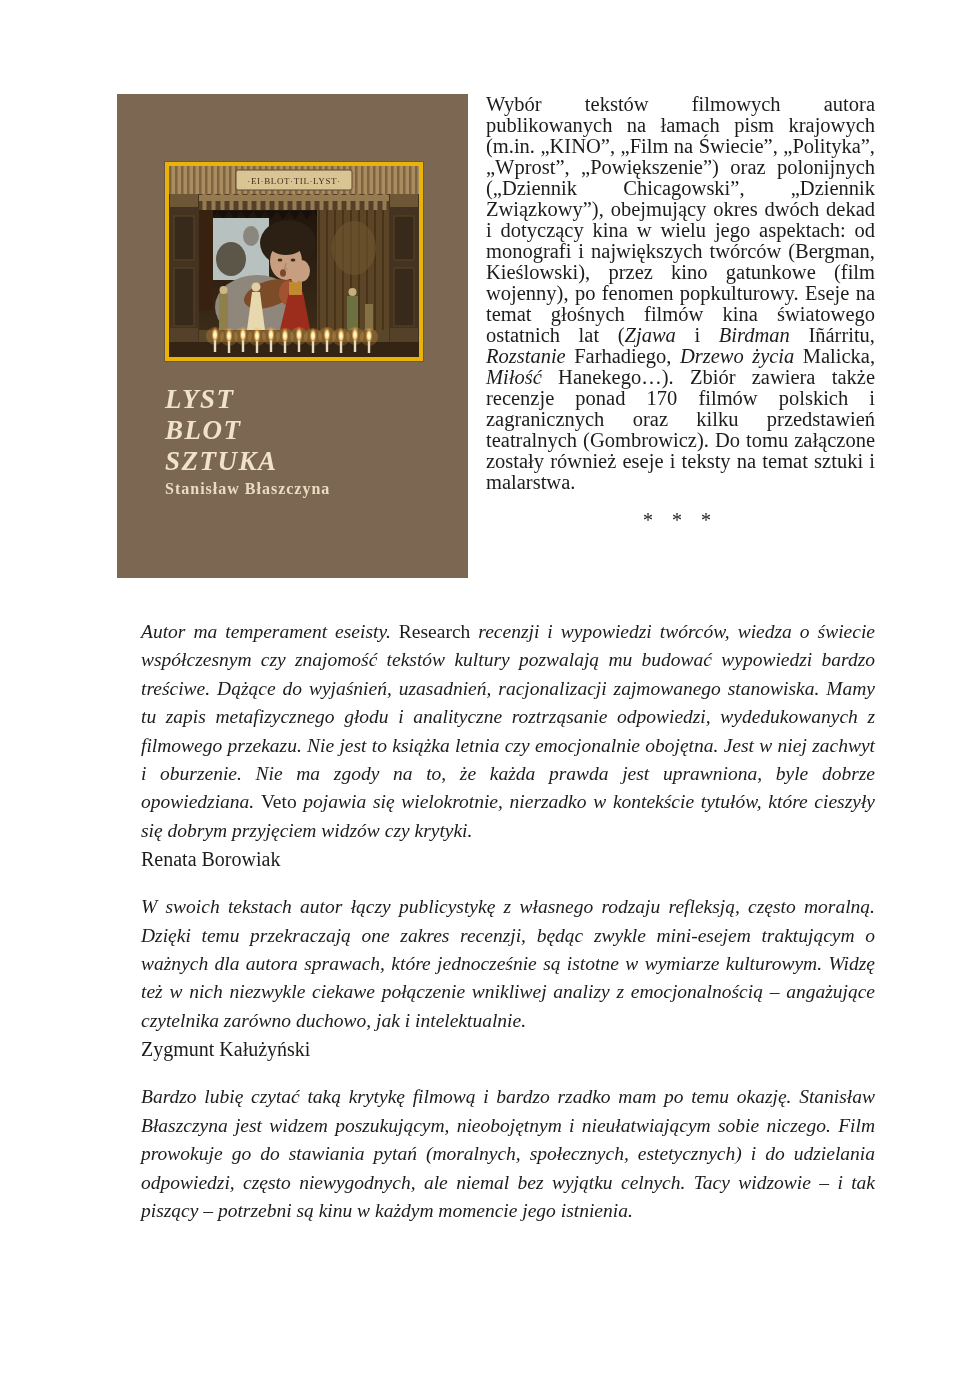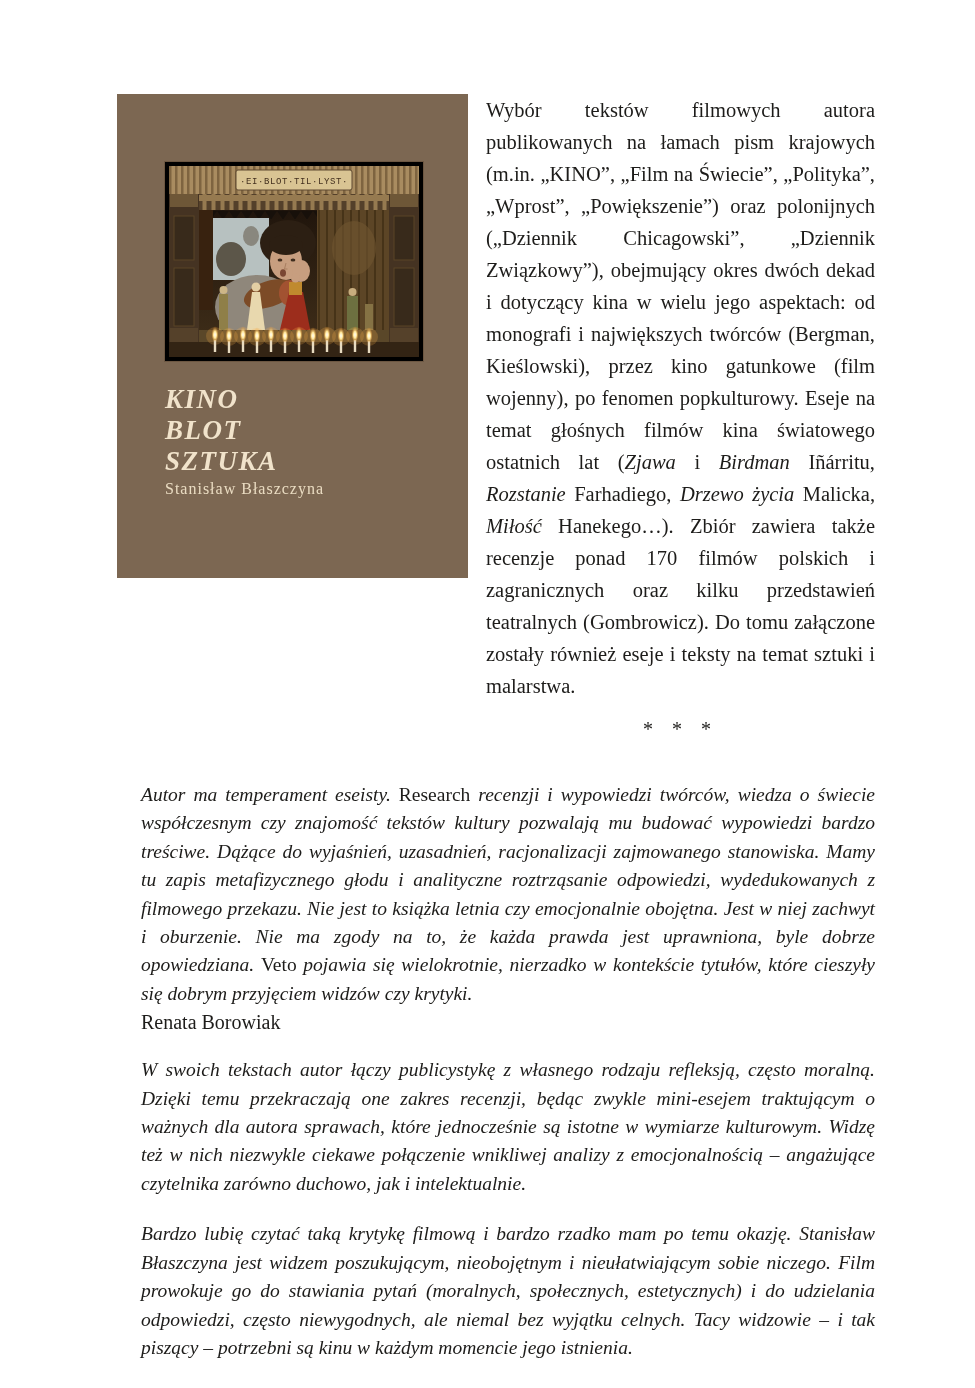--- a/index.html
+++ b/index.html
@@ -14,42 +14,41 @@
   
   .top-section{display:flex;padding:94px 100px 0 117px;gap:18px;align-items:flex-start;}
   .cover{
     position:relative;flex:0 0 auto;
     width:351px;height:484px;
     background:#7c6752;
   }
   .photo-frame{
     position:absolute;left:48px;top:68px;
     width:250px;height:191px;
-    border:4px solid #000000;
+    border:4px solid #eab308;
     box-shadow:0 0 0 1px rgba(60,40,20,.25);
-    font-family:Liberation Mono, monospace;
   }
   .photo-frame svg{display:block;}
   .cover-title{
     position:absolute;left:48px;top:290px;
     font-style:italic;font-weight:bold;
     font-size:27px;line-height:31px;
     letter-spacing:1.5px;
     color:#f1e3cb;
   }
   .cover-author{
     position:absolute;left:48px;top:386px;
-    font-size:16px;font-weight:normal;
+    font-size:16px;font-weight:bold;
     letter-spacing:1px;
     color:#eadcc2;
   }
   .right-col{width:392px;}
   .desc{
     margin:0;
-    font-size:20.5px;line-height:32px;
+    font-size:20.5px;line-height:21px;
     text-align:justify;
     hyphens:auto;-webkit-hyphens:auto;
   }
   .desc .rm{font-style:normal}
   .desc .it{font-style:italic}
   .separator{
     margin-top:16px;
     text-align:center;
     font-size:20px;letter-spacing:7px;
     white-space:pre;
@@ -234,21 +233,21 @@
             <g>
               <circle cx="200" cy="171" r="9" fill="#ffb347" opacity="0.22"></circle>
                 <rect x="198.8" y="175" width="2.4" height="12" fill="#e8dbc0"></rect>
                 <ellipse cx="200" cy="169" rx="3.4" ry="7.5" fill="url(#flameG)"></ellipse>
             </g>
           </g>
         </svg>
       </div>
 
       <div class="cover-title" style="color: rgb(241, 227, 203);">
-        <div>KINO</div>
+        <div>LYST</div>
         <div>BLOT</div>
         <div>SZTUKA</div>
       </div>
 
       <div class="cover-author">Stanisław Błaszczyna</div>
     </div>
 
     <div class="right-col">
       <p class="desc"><span class="rm">Wybór tekstów filmowych autora publikowanych na łamach pism krajowych (m.in. „KINO”, „Film na Świecie”, „Polityka”, „Wprost”, „Powiększenie”) oraz polonijnych („Dziennik Chicagowski”, „Dziennik Związkowy”), obejmujący okres dwóch dekad i dotyczący kina w wielu jego aspektach: od monografi i największych twórców (Bergman, Kieślowski), przez kino gatunkowe (film wojenny), po fenomen popkulturowy. Eseje na temat głośnych filmów kina światowego ostatnich lat (</span><span class="it">Zjawa</span><span class="rm"> i </span><span class="it">Birdman</span><span class="rm"> Iñárritu, </span><span class="it">Rozstanie</span><span class="rm"> Farhadiego, </span><span class="it">Drzewo życia</span><span class="rm"> Malicka, </span><span class="it">Miłość</span><span class="rm"> Hanekego…). Zbiór zawiera także recenzje ponad 170 filmów polskich i zagranicznych oraz kilku przedstawień teatralnych (Gombrowicz). Do tomu załączone zostały również eseje i teksty na temat sztuki i malarstwa.</span></p>
       <div class="separator">* * *</div>
@@ -257,20 +256,21 @@
 
   <div class="quotes">
 
     <div class="quote-block">
       <p class="q-text"><span class="it">Autor ma temperament eseisty. </span><span class="rm">Research</span><span class="it"> recenzji i wypowiedzi twórców, wiedza o świecie współczesnym czy znajomość tekstów kultury pozwalają mu budować wypowiedzi bardzo treściwe. Dążące do wyjaśnień, uzasadnień, racjonalizacji zajmowanego stanowiska. Mamy tu zapis metafizycznego głodu i analityczne roztrząsanie odpowiedzi, wydedukowanych z filmowego przekazu. Nie jest to książka letnia czy emocjonalnie obojętna. Jest w niej zachwyt i oburzenie. Nie ma zgody na to, że każda prawda jest uprawniona, byle dobrze opowiedziana. </span><span class="rm">Veto</span><span class="it"> pojawia się wielokrotnie, nierzadko w kontekście tytułów, które cieszyły się dobrym przyjęciem widzów czy krytyki.</span></p>
       <div class="q-sig">Renata Borowiak</div>
     </div>
 
     <div class="quote-block">
       <p class="q-text"><span class="it">W swoich tekstach autor łączy publicystykę z własnego rodzaju refleksją, często moralną. Dzięki temu przekraczają one zakres recenzji, będąc zwykle mini-esejem traktującym o ważnych dla autora sprawach, które jednocześnie są istotne w wymiarze kulturowym. Widzę też w nich niezwykle ciekawe połączenie wnikliwej analizy z emocjonalnością – angażujące czytelnika zarówno duchowo, jak i intelektualnie.</span></p>
+      <div class="q-sig">Zygmunt Kałużyński</div>
     </div>
 
     <div class="quote-block">
       <p class="q-text"><span class="it">Bardzo lubię czytać taką krytykę filmową i bardzo rzadko mam po temu okazję. Stanisław Błaszczyna jest widzem poszukującym, nieobojętnym i nieułatwiającym sobie niczego. Film prowokuje go do stawiania pytań (moralnych, społecznych, estetycznych) i do udzielania odpowiedzi, często niewygodnych, ale niemal bez wyjątku celnych. Tacy widzowie – i tak piszący – potrzebni są kinu w każdym momencie jego istnienia.</span></p>
     </div>
   </div>
 
 </div>
 
 </body></html>

